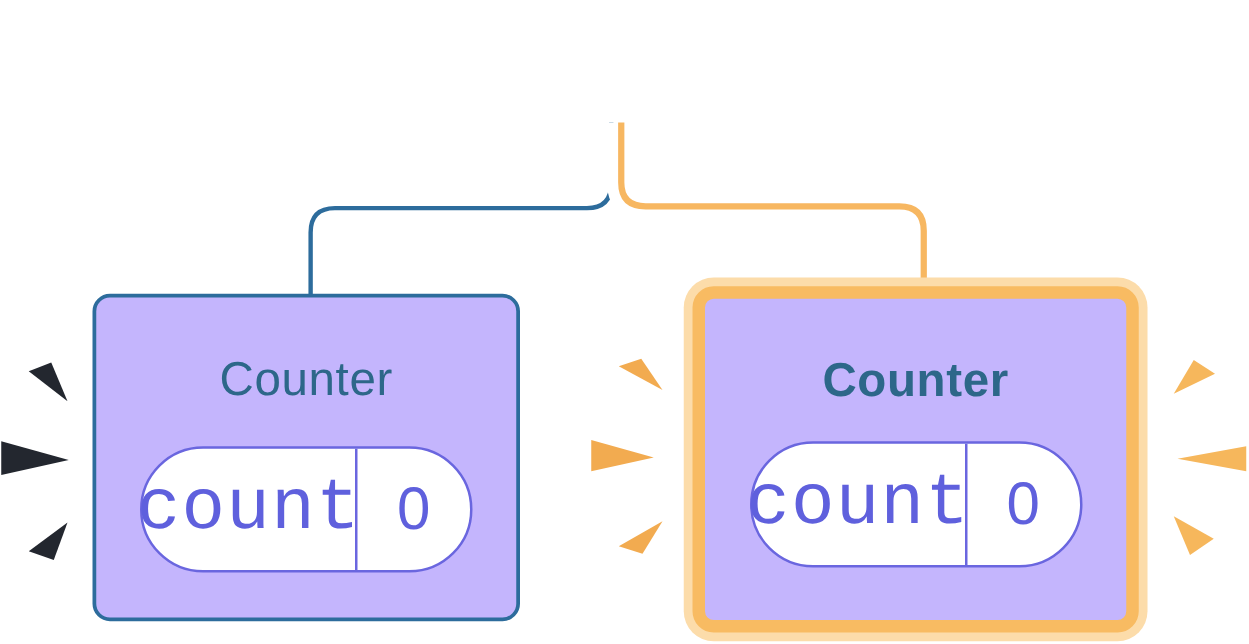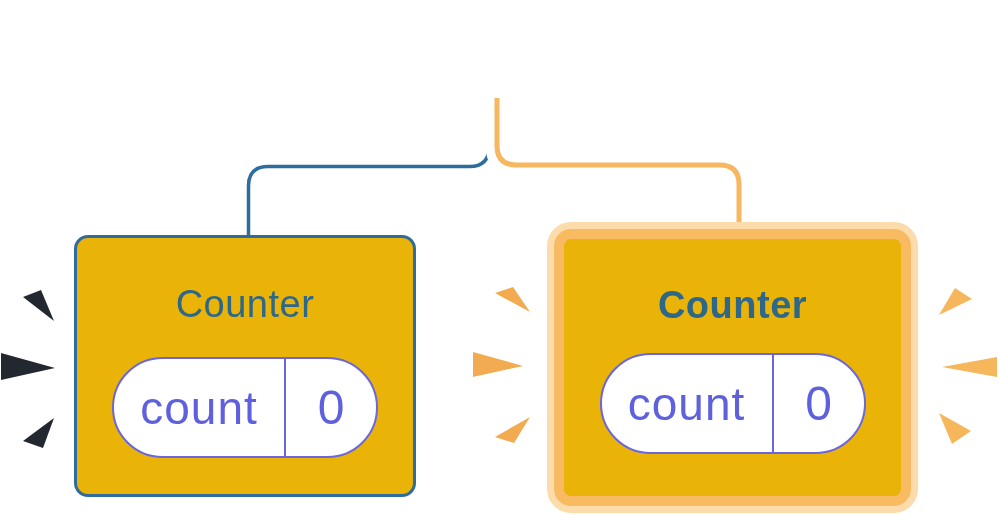--- a/index.html
+++ b/index.html
@@ -25,21 +25,21 @@
     display: flex; align-items: center; justify-content: center;
     font-size: 40px;
     letter-spacing: 1px;
     color: var(--blue-text, #3d7aa8);
     z-index: 2;
   }
 
   
   .counter-box {
     position: absolute;
-    background: #eab308;
+    background: #c4b5fd;
     box-sizing: border-box;
     display: flex; flex-direction: column; align-items: center;
     z-index: 2;
   }
   .counter-left {
     left: 74px; top: 235px;
     width: 342px; height: 262px;
     border: 3px solid var(--blue, #2d6c9c);
     border-radius: 14px;
     padding-top: 44px;
@@ -69,23 +69,24 @@
     border: 2px solid var(--indigo, #6a66df);
     border-radius: 52px;
     display: flex;
     color: var(--indigo-text, #5f60dd);
     background: #ffffff;
   }
   .counter-right .state-pill { margin-top: 26px; }
   .pill-key {
     width: 170px;
     display: flex; align-items: center; justify-content: center;
-    font-size: 46px;
+    font-size: 58px;
     letter-spacing: 1px;
     border-right: 2px solid var(--indigo, #6a66df);
+    font-family: Liberation Mono, monospace;
   }
   .pill-value {
     flex: 1;
     display: flex; align-items: center; justify-content: center;
     font-size: 48px;
   }
 </style>
 </head>
 <body>
 

